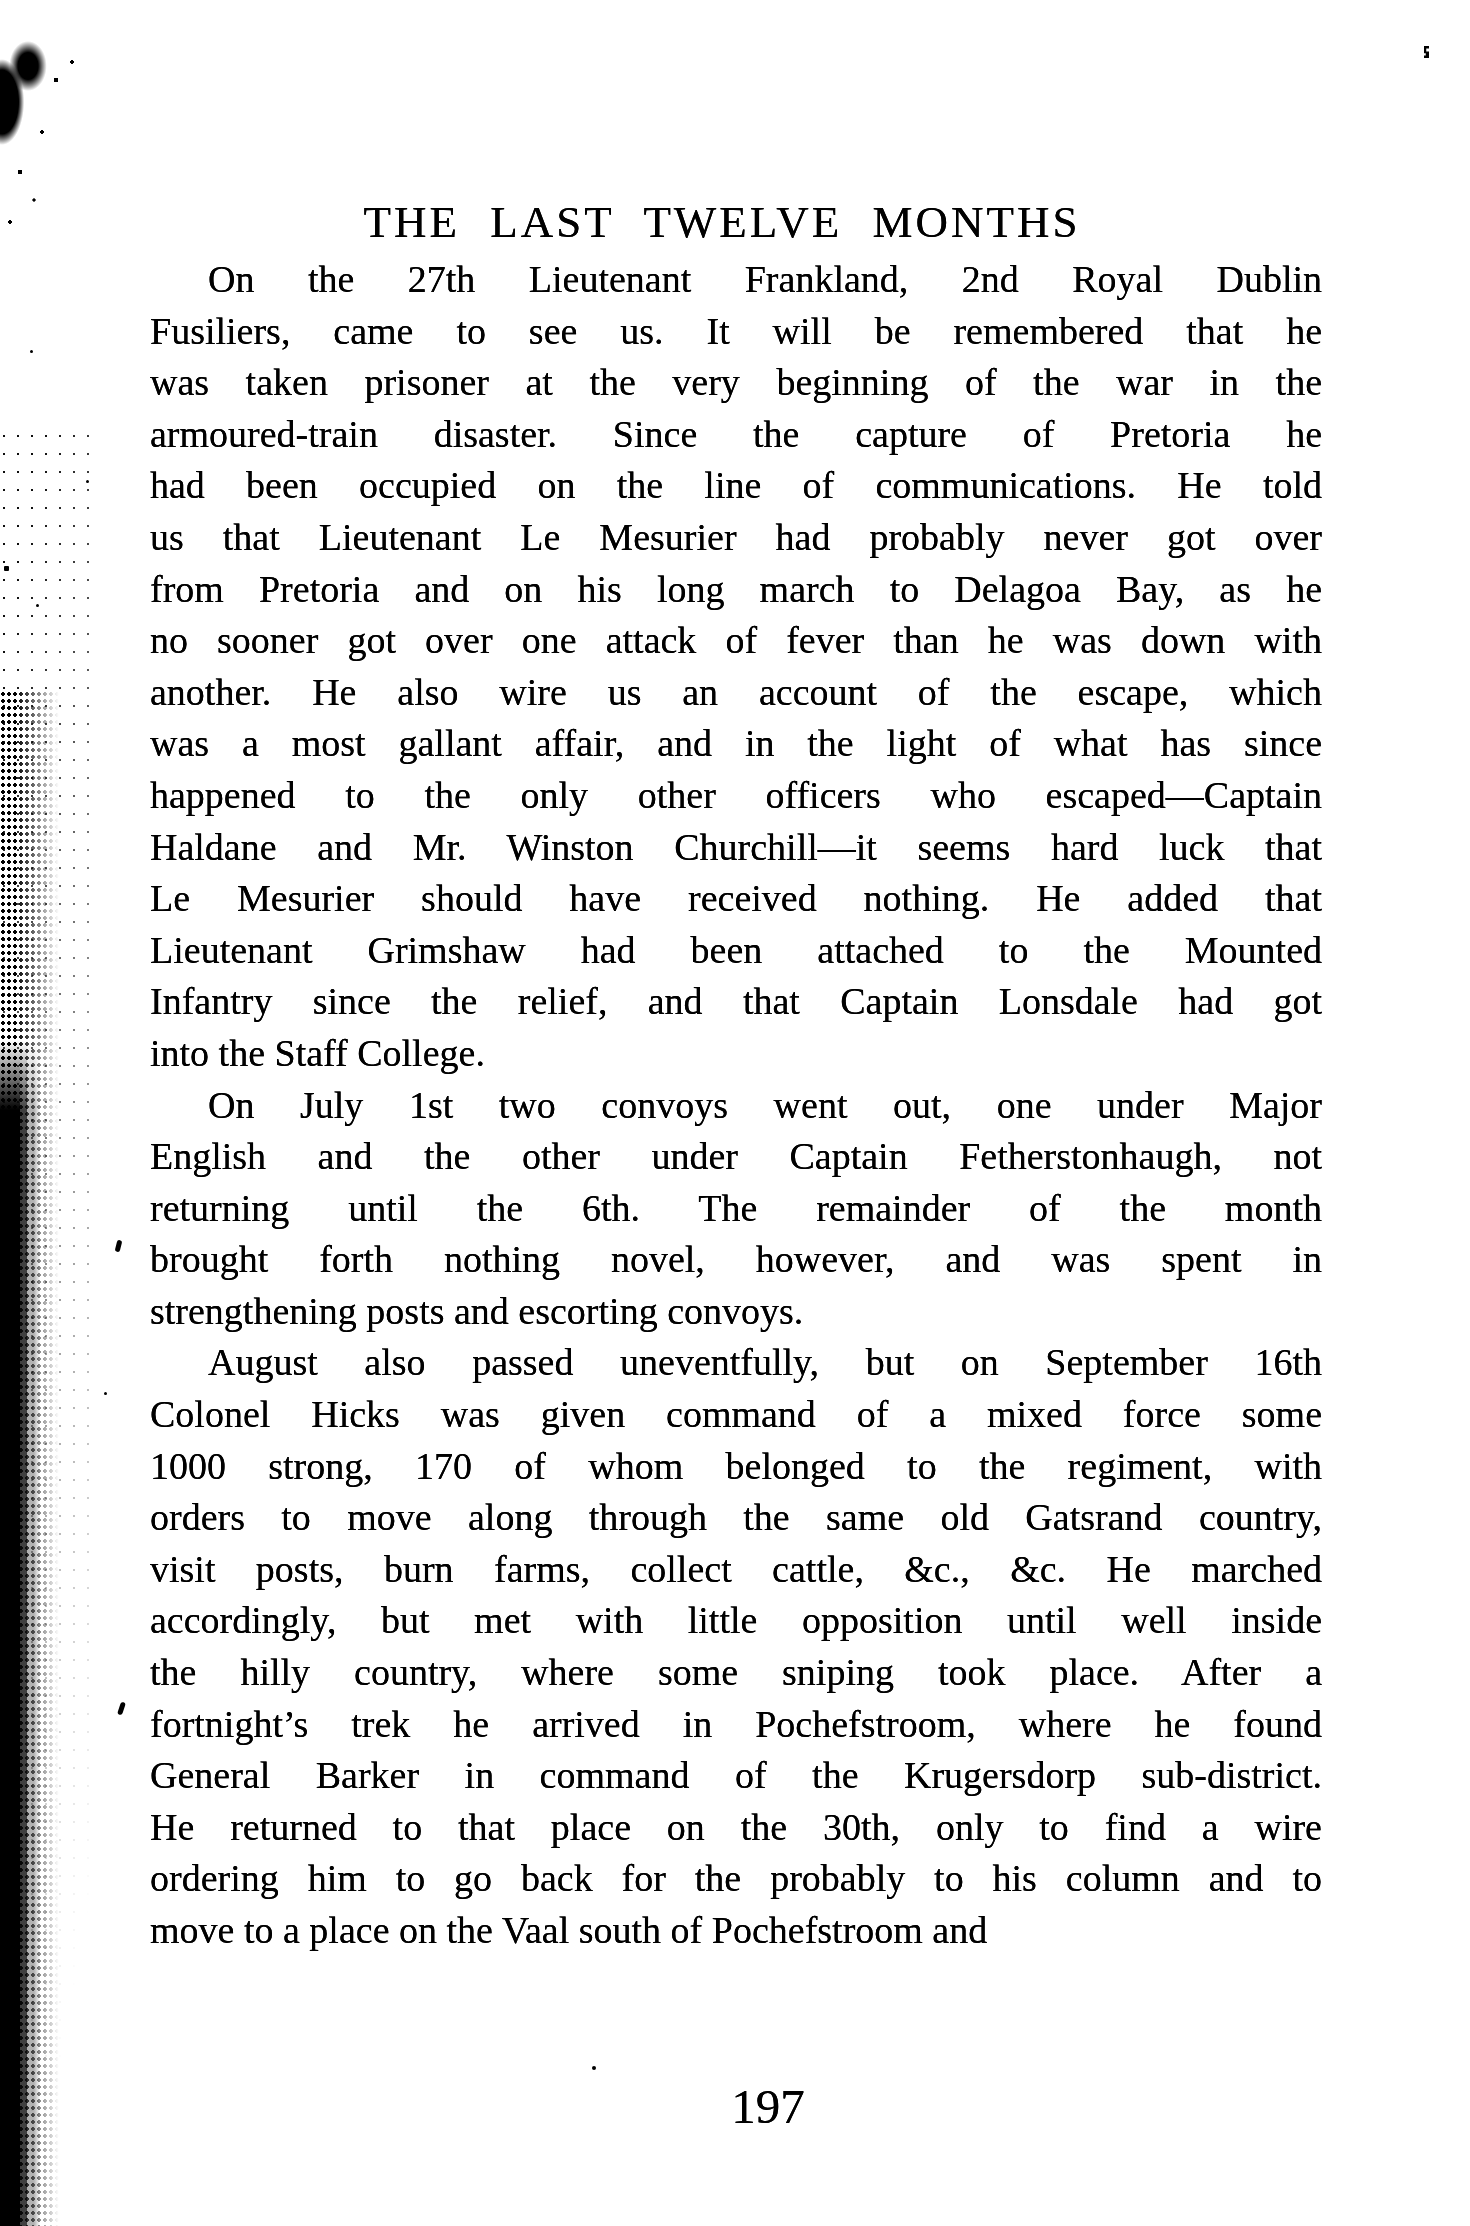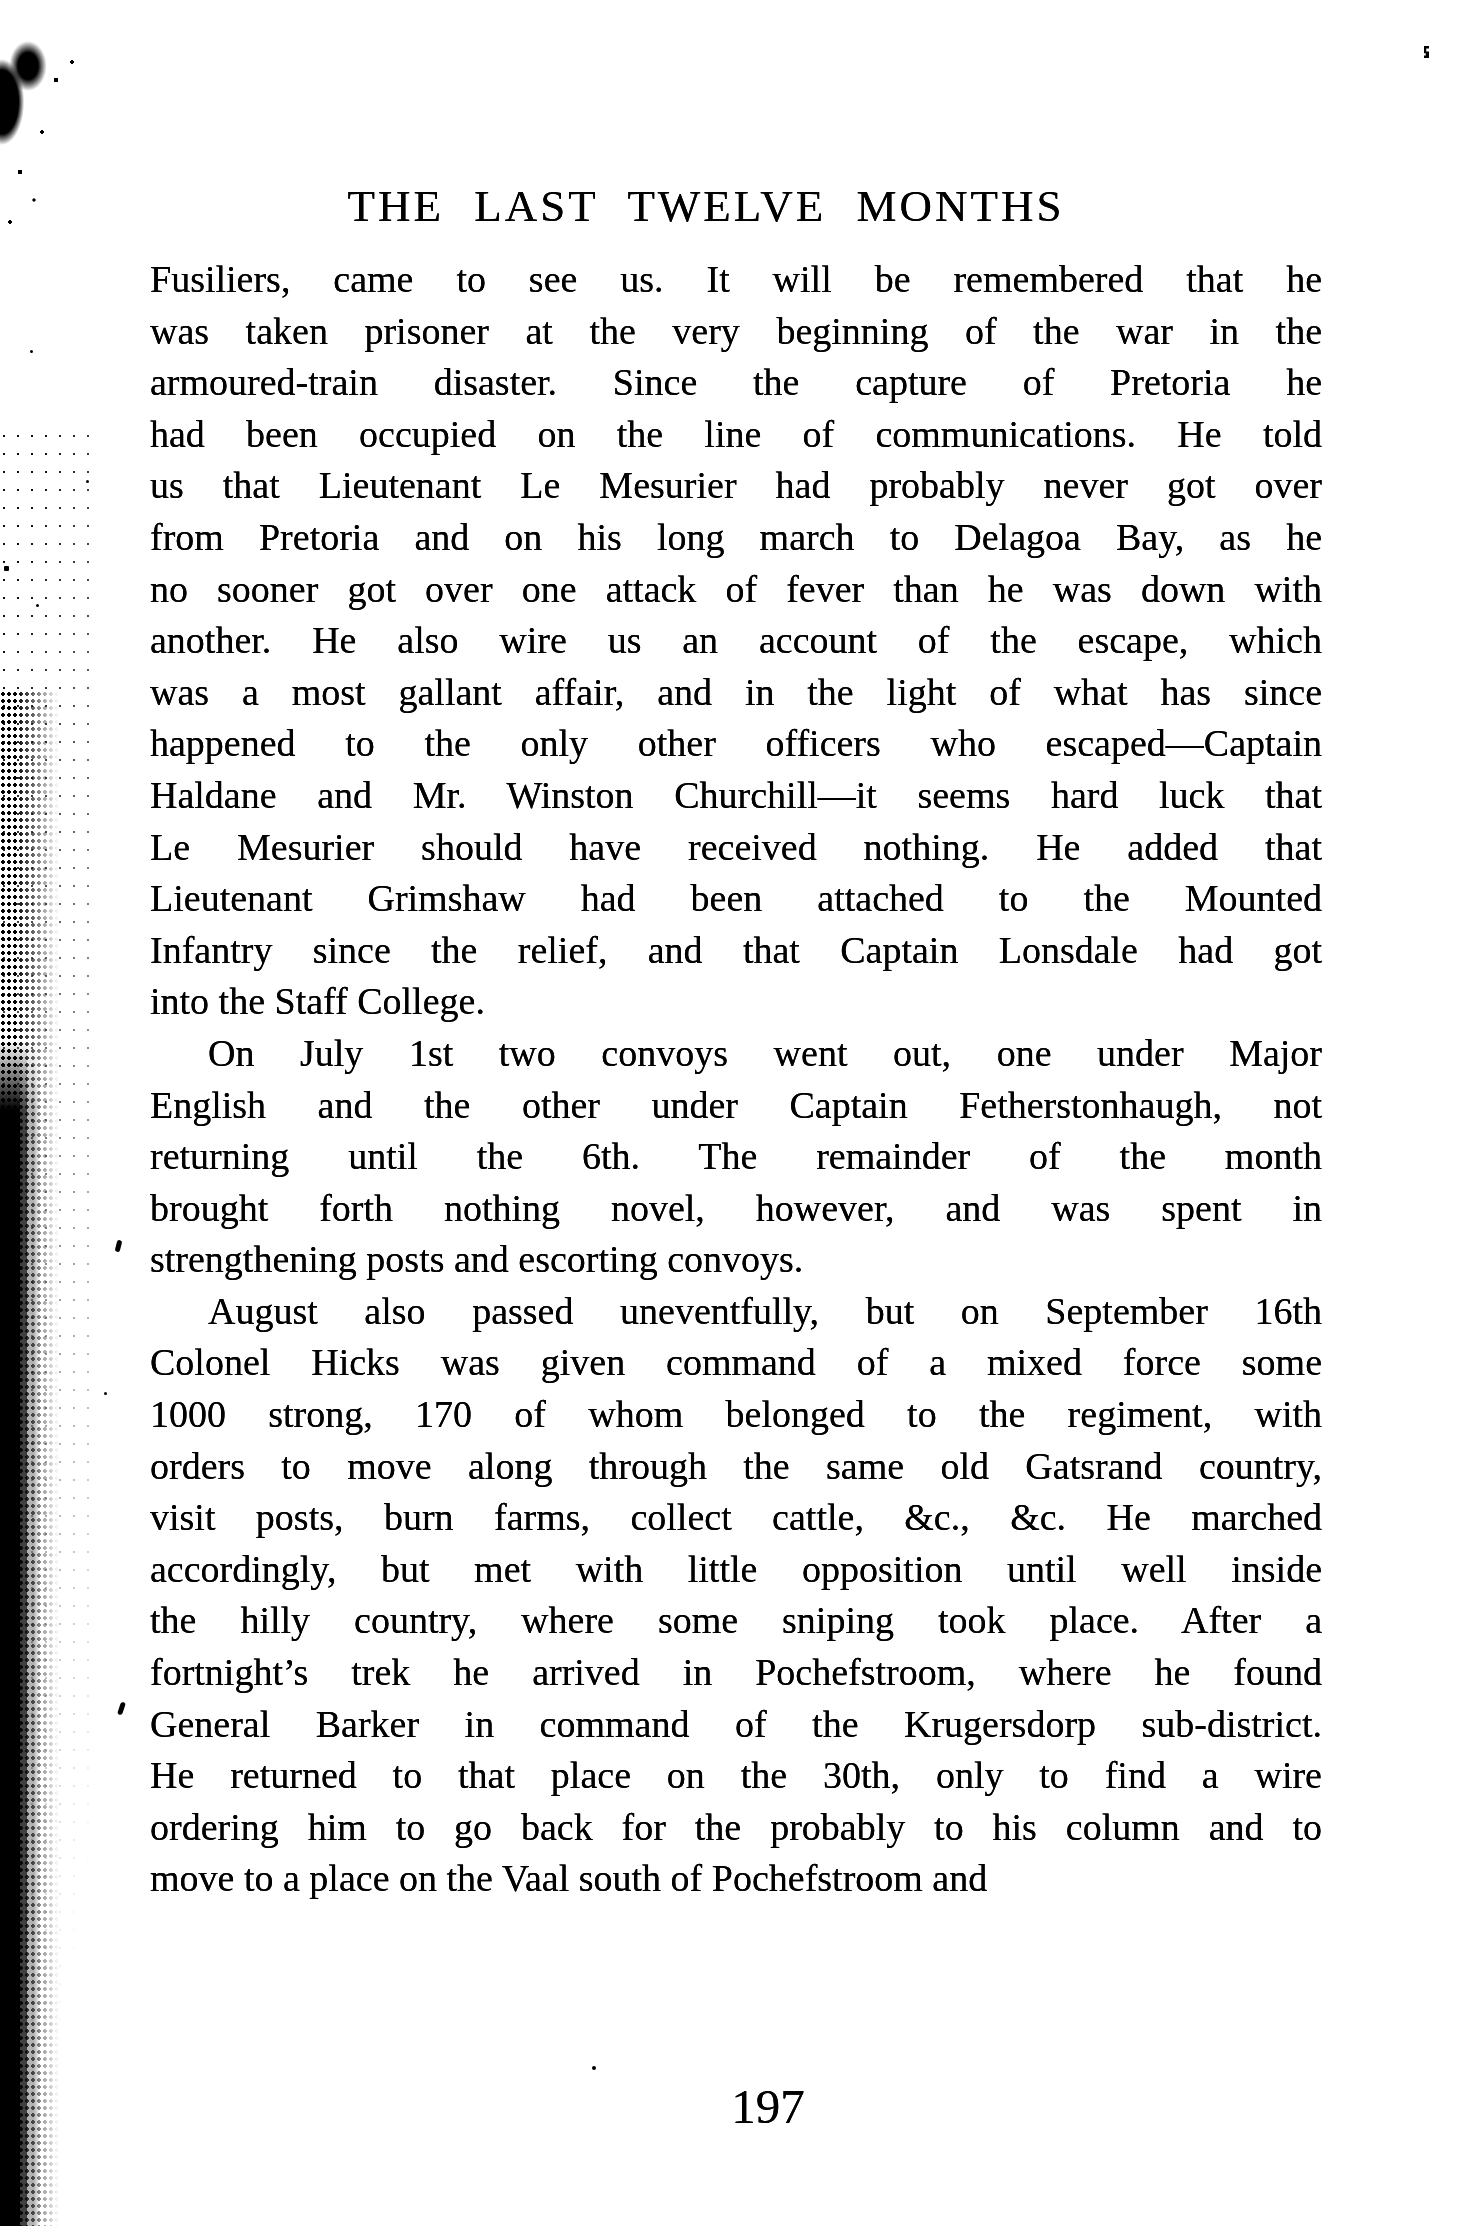--- a/index.html
+++ b/index.html
@@ -8,21 +8,21 @@
     width:1470px;height:2226px;
     background:#fff;
     overflow:hidden;
     font-family:"Liberation Serif","DejaVu Serif",serif;
     color:#000;
   }
   
   .title{
     position:absolute;
     left:150px;top:180px;width:1172px;
-    margin:0;
+    margin:16px;
     font-size:45px;font-weight:400;
     letter-spacing:3px;word-spacing:16px;
     text-align:center;
     transform:translateX(-30px);
     text-shadow:0 0 0.6px #000;
     white-space:nowrap;
   }
   .text-col{
     position:absolute;
     left:150px;top:254px;width:1172px;
@@ -114,20 +114,21 @@
   <div class="speck" id="speck-d"></div>
   <div class="speck" id="speck-e"></div>
   <div class="speck" id="speck-f"></div>
   <div class="margin-comma" id="comma-a"></div>
   <div class="margin-comma" id="comma-b"></div>
   <div id="mark-tr"></div>
 
   <h1 class="title">THE LAST TWELVE MONTHS</h1>
   <main class="text-col">
       <div class="para">
+        <div class="line first">On the 27th Lieutenant Frankland, 2nd Royal Dublin</div>
         <div class="line">Fusiliers, came to see us.  It will be remembered that he</div>
         <div class="line">was taken prisoner at the very beginning of the war in the</div>
         <div class="line">armoured-train disaster.  Since the capture of Pretoria he</div>
         <div class="line">had been occupied on the line of communications.  He told</div>
         <div class="line">us that Lieutenant Le Mesurier had probably never got over</div>
         <div class="line">from Pretoria and on his long march to Delagoa Bay, as he</div>
         <div class="line">no sooner got over one attack of fever than he was down with</div>
         <div class="line">another.  He also wire us an account of the escape, which</div>
         <div class="line">was a most gallant affair, and in the light of what has since</div>
         <div class="line">happened to the only other officers who escaped—Captain</div>

